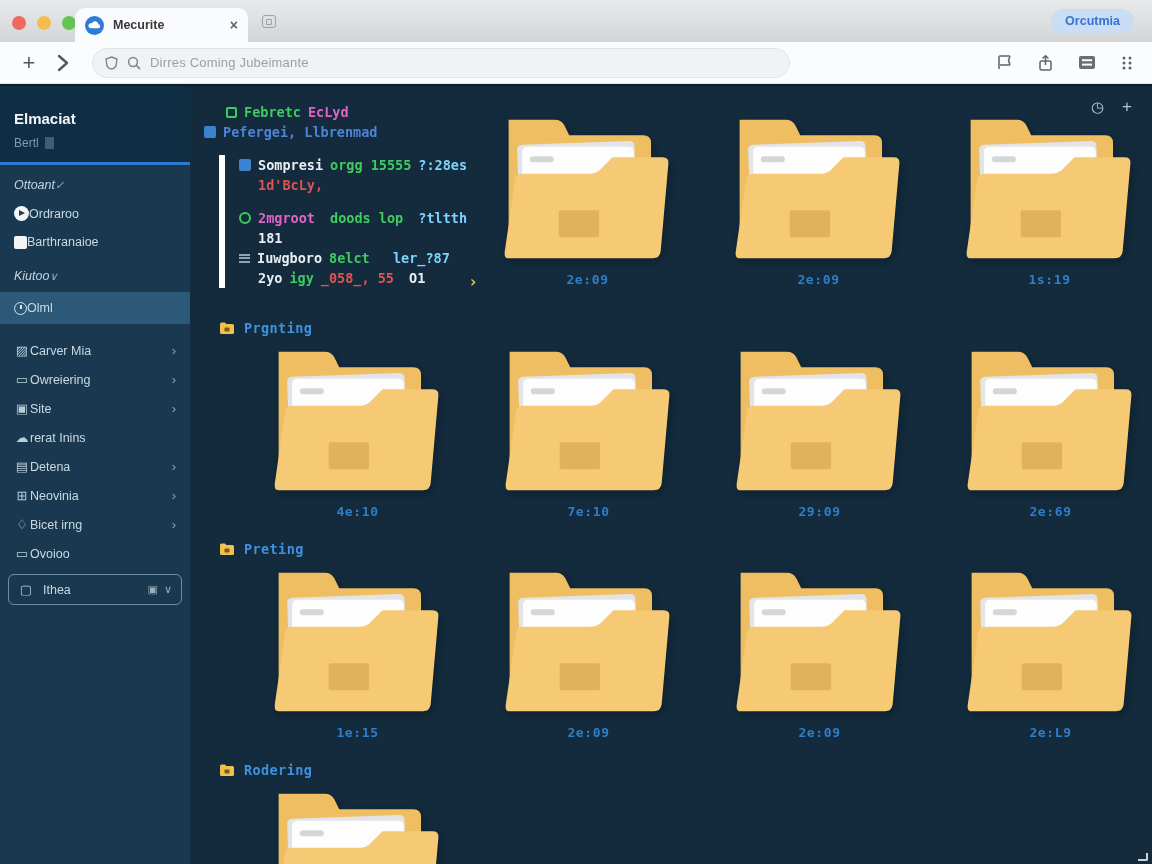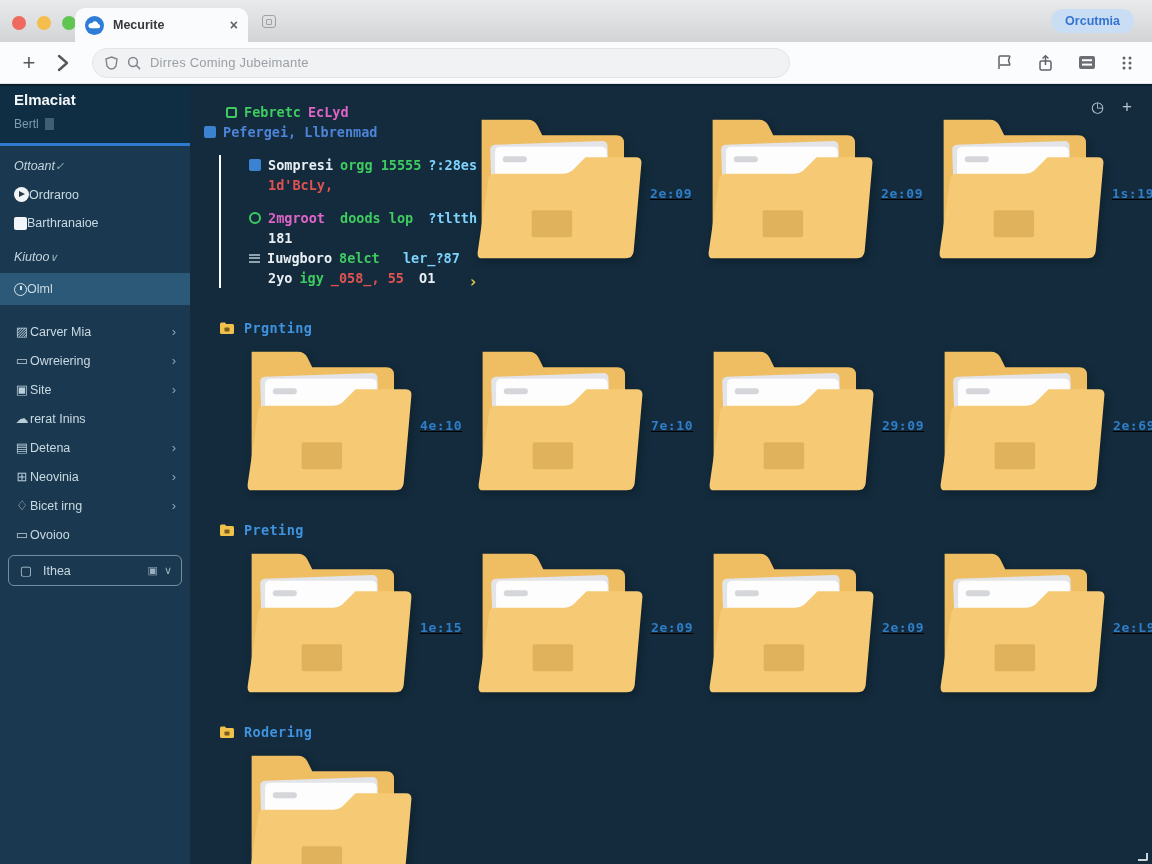--- a/index.html
+++ b/index.html
@@ -27,21 +27,21 @@
   .addr { margin-left:16px; width:698px; height:30px; background:#f1f2f4; border:1px solid #e3e4e6;
           border-radius:16px; display:flex; align-items:center; padding:0 12px; gap:9px; }
   .addr-text { color:#9aa0a6; font-size:13px; letter-spacing:.2px; }
   .tool-icons { margin-left:auto; display:flex; gap:24px; margin-right:4px; align-items:center; }
 
   
   .content { display:flex; height:780px; border-top:2px solid #0a1f2e; }
 
   
   .sidebar { width:190px; background:#1a3950; flex:0 0 auto; display:flex; flex-direction:column; overflow:hidden; }
-  .sb-head { background:#0f2d43; padding:5px 14px 12px; }
+  .sb-head { background:#0f2d43; padding:24px 14px 12px; }
   .sb-title { color:#f2f6f8; font-size:15px; font-weight:bold; }
   .sb-sub { color:#7d9cb2; font-size:12px; margin-top:9px; display:flex; align-items:center; gap:6px; }
   .sb-caret { width:9px; height:12px; background:#3e5e74; display:inline-block; }
   .sb-divider { height:3px; background:#2e7ad0; }
   .sb-section { display:flex; justify-content:flex-start; align-items:center; padding:13px 14px 7px; color:#c3d4de; font-size:12.5px;font-style:italic; }
   .sb-section .trail { color:#9ab0be; font-size:11px; }
   .sb-item { display:flex; align-items:center; padding:7px 14px; font-size:12.5px; color:#c9d9e2; }
   .sb-item .chev { margin-left:auto; color:#8fa6b5; font-size:13px; }
   .sb-item.selected { background:#2b5977; padding:9px 14px; margin-top:2px; }
   .ico-record { width:15px; height:15px; border-radius:50%; background:#f2f5f7; position:relative; flex:0 0 auto; }
@@ -57,37 +57,37 @@
   .sb-footer .trail { margin-left:auto; color:#9ab0be; font-size:11px; display:flex; gap:6px; align-items:center; }
 
   
   .main { flex:1; position:relative; padding:14px 0 0 14px; overflow:hidden; }
   .main-icons { position:absolute; top:12px; right:20px; display:flex; gap:18px; color:#b7c6d1; }
   .mi-clock { font-size:15px; line-height:18px; }
   .mi-plus { font-size:17px; line-height:18px; }
 
   .row-first { display:grid; grid-template-columns:268px 231px 231px 231px; align-items:start; }
   .folders { display:grid; grid-template-columns:repeat(4,231px); margin-left:38px; }
-  .folder-cell { display:flex; flex-direction:row; align-items:center;text-decoration:underline; }
+  .folder-cell { display:flex; flex-direction:column; align-items:center; }
   .row-first .folder-cell { margin-top:14px; }
   svg.folder { width:178px; height:154px; filter:drop-shadow(2px 3px 4px rgba(0,0,0,.25)); }
   .time { margin-top:4px; color:#2f7ec9; font:bold 13px "DejaVu Sans Mono", monospace; letter-spacing:.6px; }
 
   .section { margin-top:22px; }
   .section-header { display:flex; align-items:center; gap:9px; margin:0 0 10px 15px; }
   .section-title { color:#3f92dd; font:bold 13.5px "DejaVu Sans Mono", monospace; letter-spacing:.4px; }
 
   
   .code { font-family:"DejaVu Sans Mono", monospace; font-weight:bold; font-size:13.5px; line-height:20px;
           position:relative; padding-top:2px; min-height:198px; }
   .code-line { display:flex; align-items:center; gap:7px; white-space:pre; }
   .code-line.gap { margin-top:13px; }
   .code-line.noicon { padding-left:19px; }
   .code-line.ind { padding-left:22px; }
-  #code-body { border-left:2px solid #ffffff; margin-left:15px; padding-left:28px; margin-top:6px; }
+  #code-body { border-left:6px solid #ffffff; margin-left:15px; padding-left:14px; margin-top:6px; }
   .ci { flex:0 0 auto; }
   .ci-blue { width:12px; height:12px; background:#3b82d0; border-radius:2px; }
   .ci-green-sq { width:11px; height:11px; border:2px solid #3ecb5f; border-radius:2px; }
   .ci-clock { width:12px; height:12px; border:2px solid #3ecb5f; border-radius:50%; }
   .ci-menu { width:11px; height:9px;
              background:linear-gradient(#8fa3b0 0 2px, transparent 2px 3.5px, #8fa3b0 3.5px 5.5px, transparent 5.5px 7px, #8fa3b0 7px 9px); }
   .c-blue{color:#4d84d8} .c-green{color:#3ecb5f} .c-yellow{color:#7dd3fc}
   .c-red{color:#e05252} .c-magenta{color:#df64c8} .c-white{color:#e8eef3}
   .code-bracket { position:absolute; right:-6px; bottom:6px; color:#e6c94c; font-size:16px; font-weight:bold; }
 

